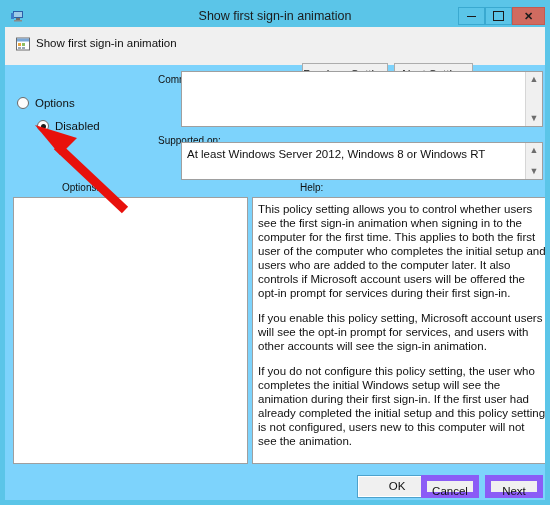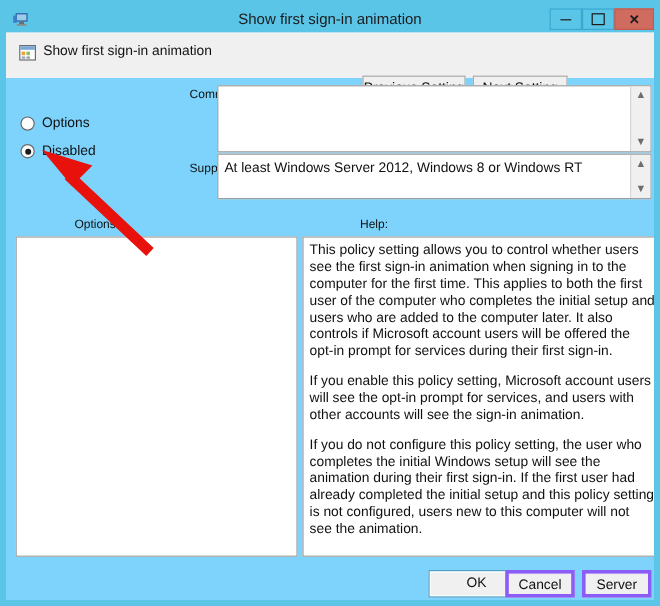--- a/index.html
+++ b/index.html
@@ -112,21 +112,21 @@
   .radio-row {
     position: absolute;
     left: 12px;
     display: flex;
     align-items: center;
     font-size: 11.5px;
     color: #101010;
   }
   #radio-not-configured { top: 69px; }
   #radio-enabled { top: 92px; }
-  #radio-disabled { top: 115px; }
+  #radio-disabled { top: 115px; margin-left: 20px; }
   .radio-mark {
     width: 12px; height: 12px;
     border: 1px solid #6a6a6a;
     border-radius: 50%;
     background: #fdfdfd;
     margin-right: 6px;
     box-sizing: border-box;
     position: relative;
     flex: 0 0 auto;
   }
@@ -151,21 +151,21 @@
   #label-help { left: 248px; top: 177px; text-align: right; }
   
   .textbox {
     position: absolute;
     background: #ffffff;
     border: 1px solid #9f9f9f;
     box-sizing: border-box;
     overflow: hidden;
   }
   #comment-box { left: 176px; top: 66px; width: 362px; height: 56px; }
-  #supported-box { left: 176px; top: 123px; width: 362px; height: 38px; }
+  #supported-box { left: 176px; top: 137px; width: 362px; height: 38px; }
   #options-box { left: 8px; top: 192px; width: 235px; height: 267px; }
   #help-box { left: 247px; top: 192px; width: 315px; height: 267px; }
   .box-text {
     position: absolute;
     left: 5px; top: 4px;
     right: 20px;
     font-size: 11.5px;
     color: #101010;
     line-height: 14px;
   }
@@ -210,21 +210,21 @@
         #7a7a7a 6px, #7a7a7a 7px);
   }
   .help-para { margin: 0 0 11px 0; }
   .help-para:last-child { margin-bottom: 0; }
   
   .bottombtn {
     position: absolute;
     top: 470px;
     height: 23px;
     background: #f0f0f0;
-    border: 3px solid #8b5cf6;
+    border: 6px solid #8b5cf6;
     font-size: 11.5px;
     color: #101010;
     font-family: "Liberation Sans", sans-serif;
     box-sizing: border-box;
     padding: 0;
     line-height: 21px;
     text-align: center;
   }
   #btn-ok { left: 352px; width: 80px; border: 1px solid #4ca2cd; box-shadow: inset 0 0 0 1px #ffffff; }
   #btn-cancel { left: 416px; width: 58px; }
@@ -325,21 +325,21 @@
         <div class="sb-thumb" style="top:0; height:205px;">
           <span class="sb-grip"></span>
         </div>
       </div>
       <div class="sb-arrow">▼</div>
     </div>
   </div>
 
   <button class="bottombtn" id="btn-ok">OK</button>
   <button class="bottombtn" id="btn-cancel">Cancel</button>
-  <button class="bottombtn" id="btn-apply">Server</button>
+  <button class="bottombtn" id="btn-apply">Next</button>
 
   <svg id="annotation-arrow" viewBox="0 0 550 505">
     <g id="arrow-group">
       <line x1="120" y1="205" x2="52" y2="141" stroke="#e8110c" stroke-width="9" stroke-linecap="butt"></line>
       <polygon points="30,120 72,133 55,150" fill="#e8110c"></polygon>
     </g>
   </svg>
 
 </div>
 

